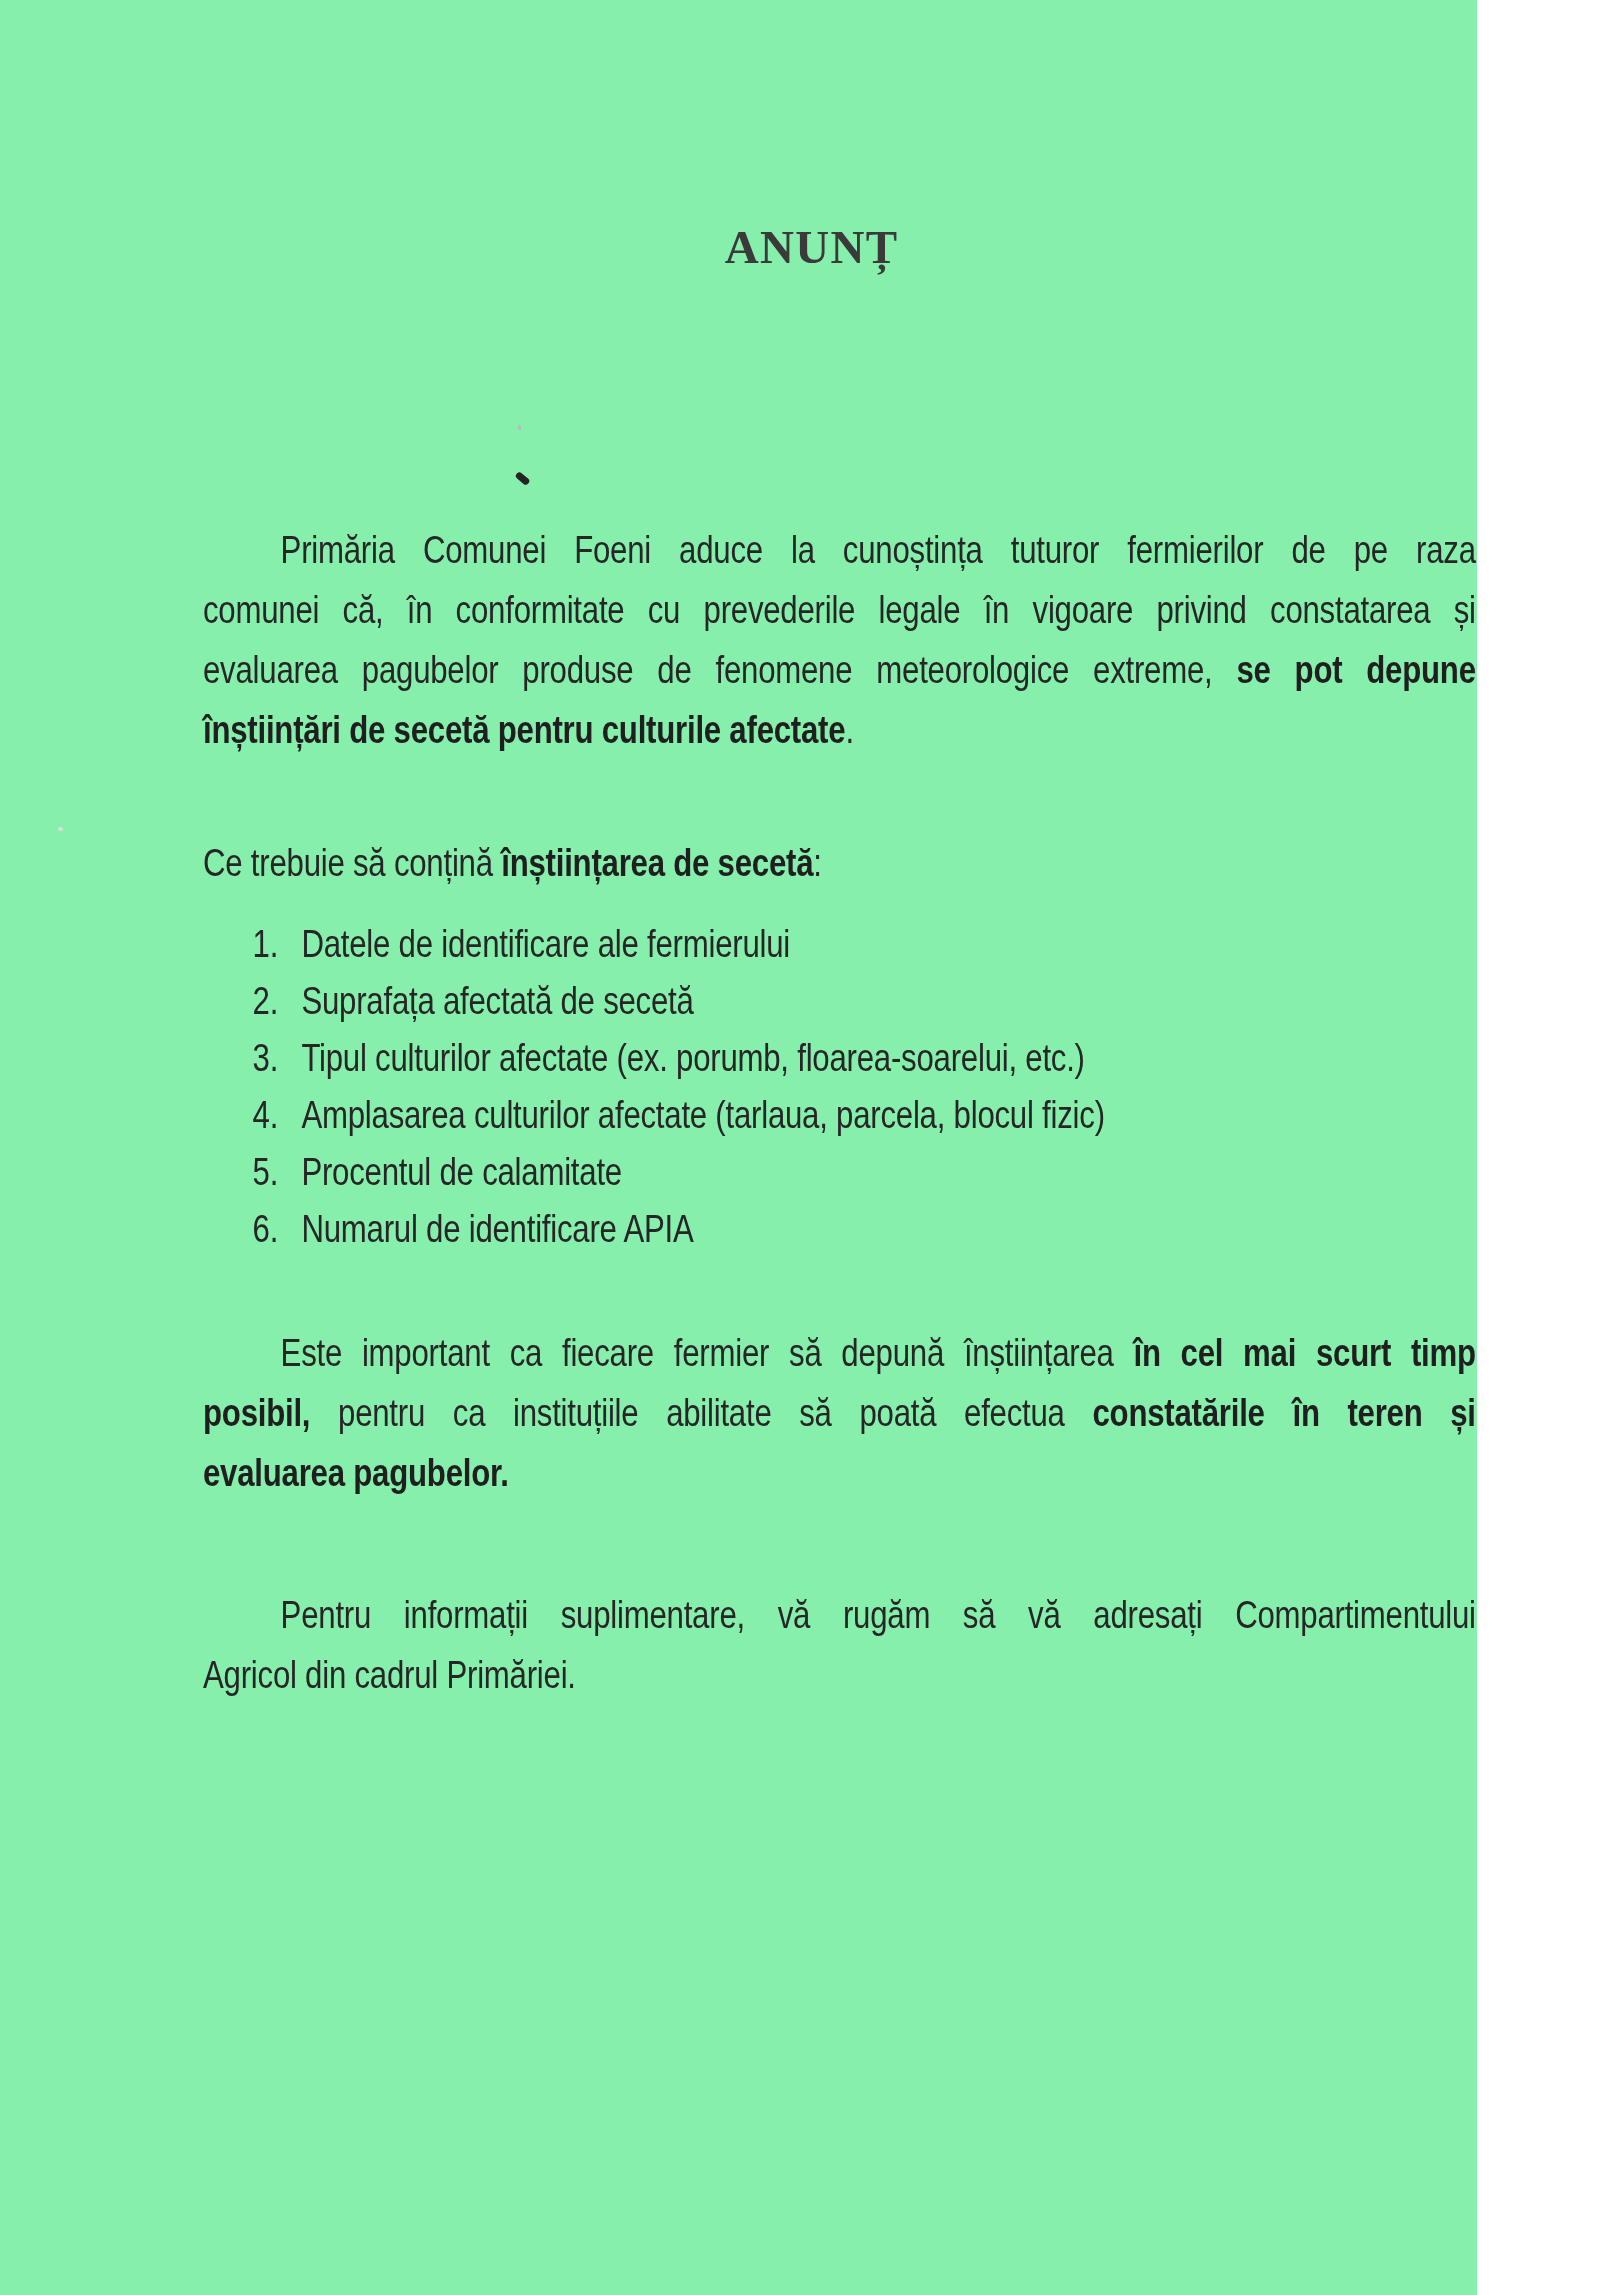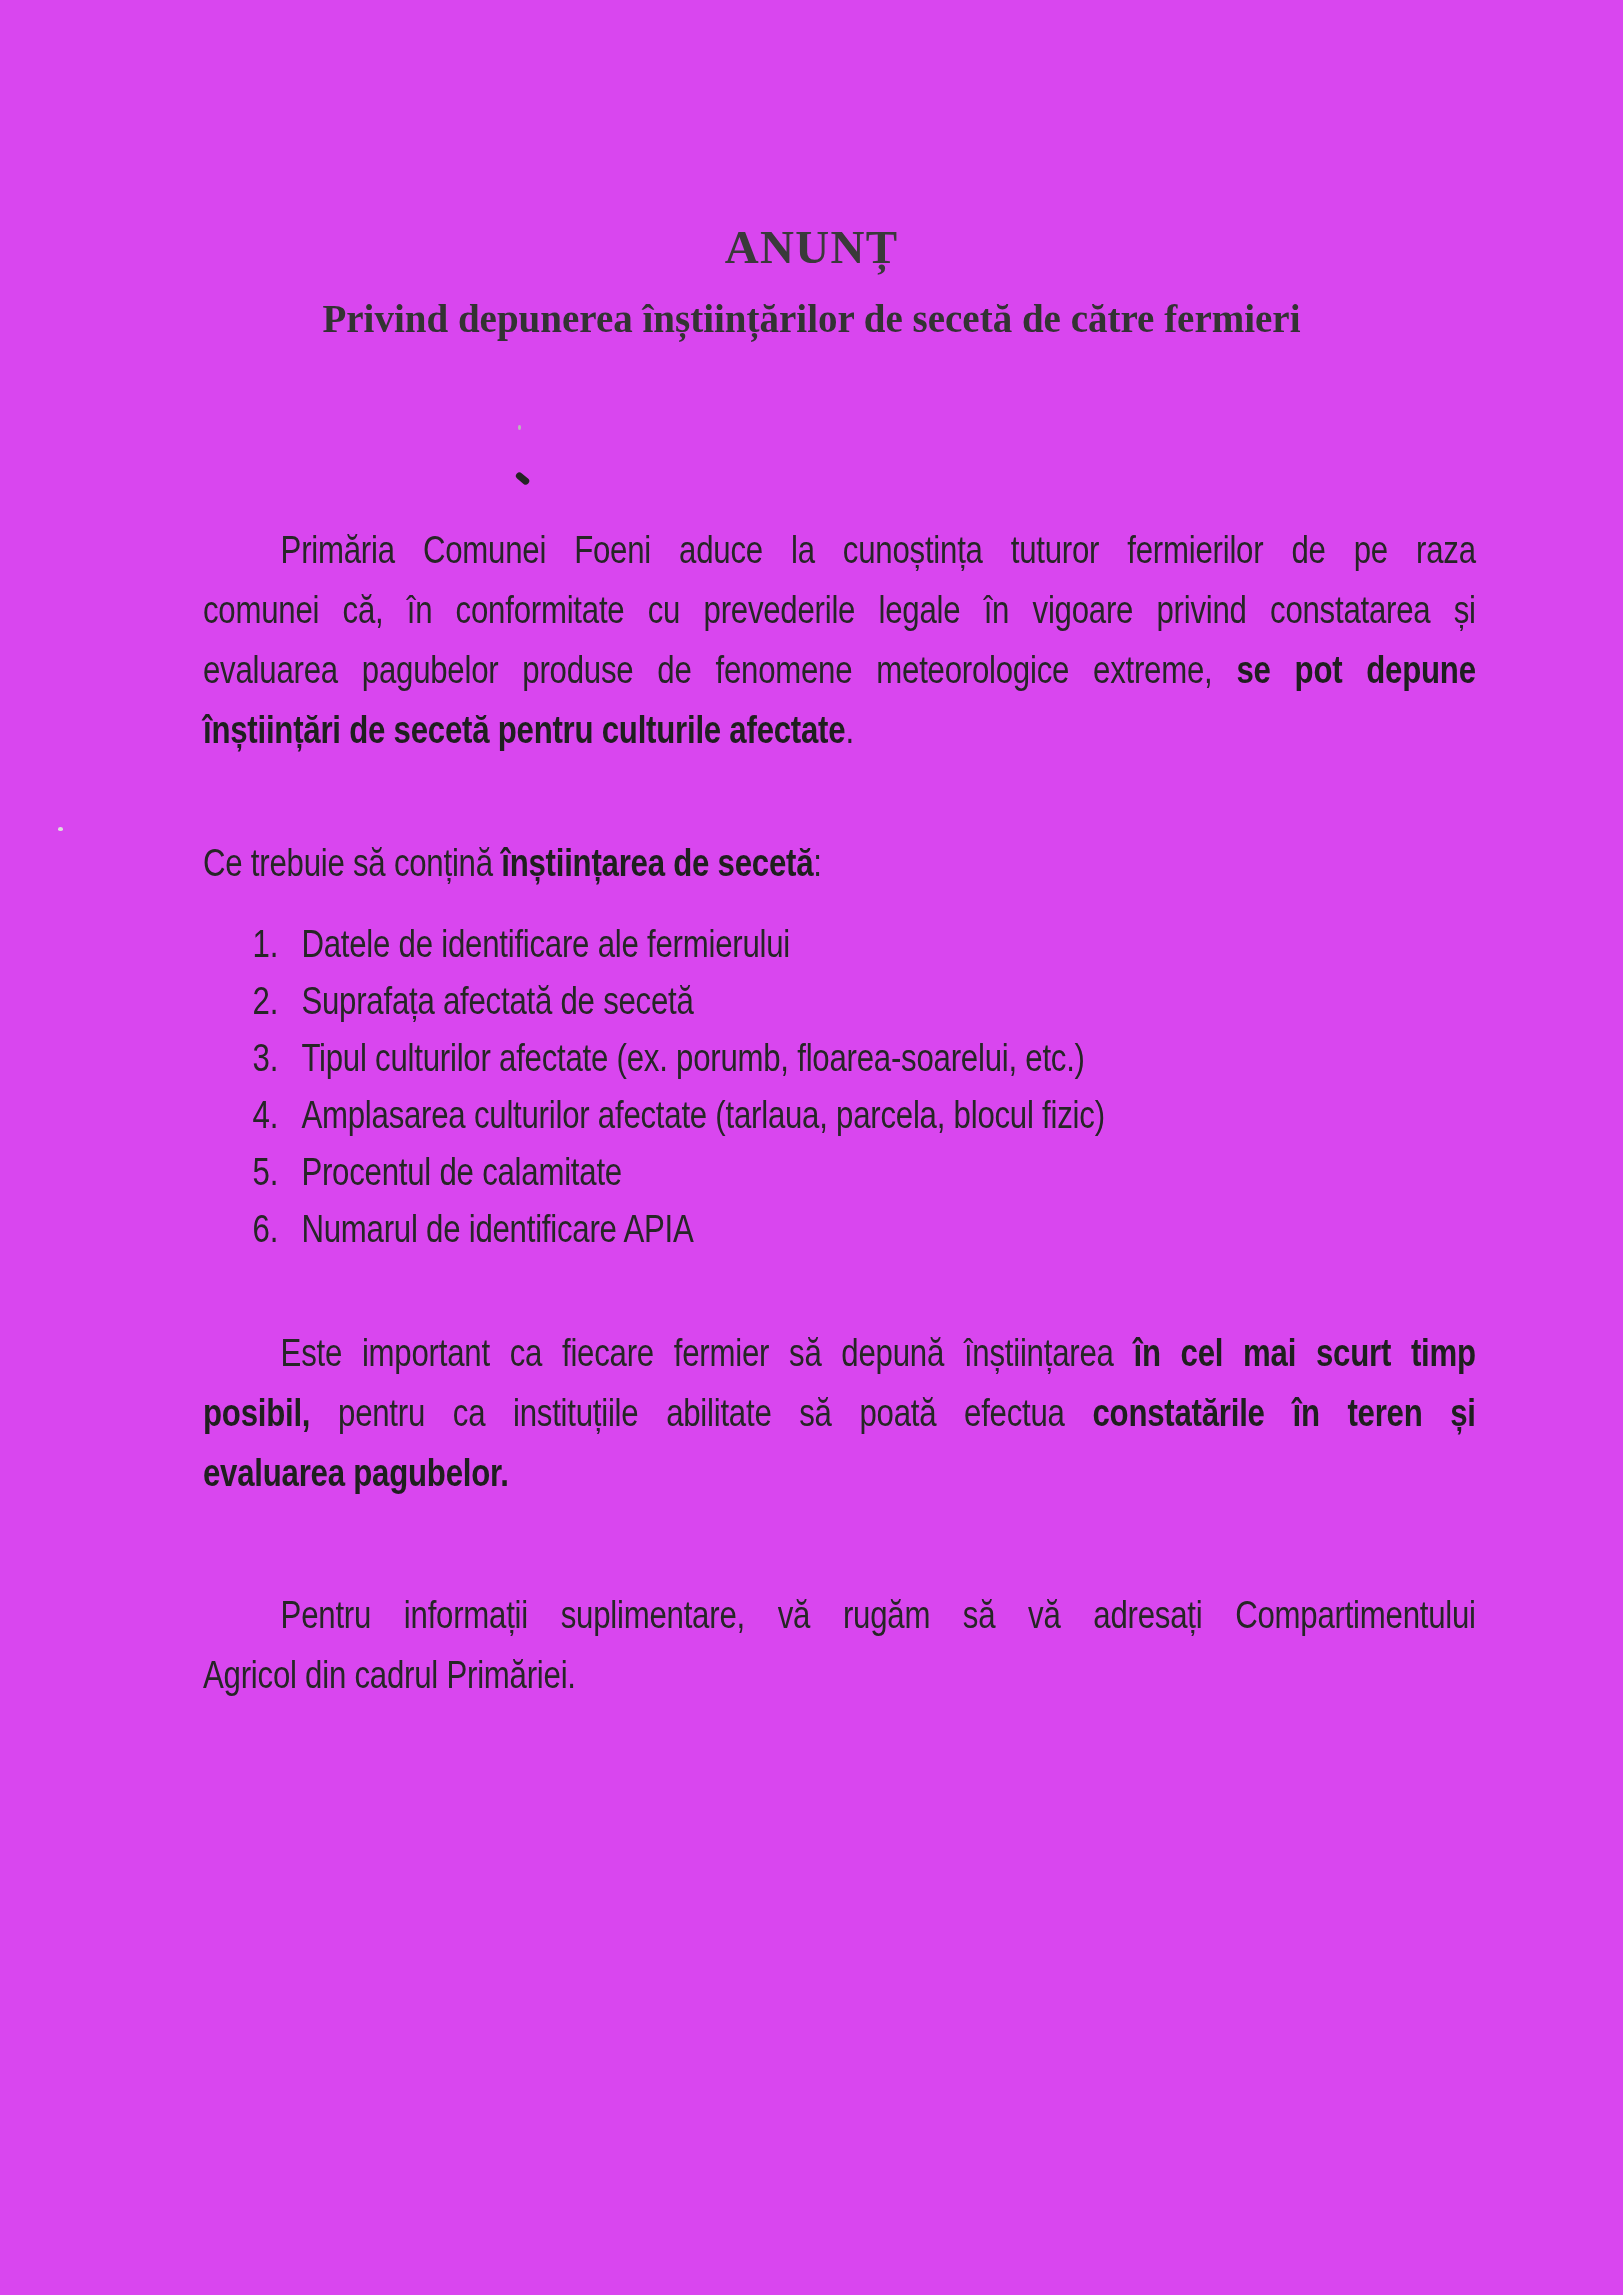--- a/index.html
+++ b/index.html
@@ -1,20 +1,20 @@
 <!DOCTYPE html>
 <html style="font-size:10.5px"><head>
 <meta charset="utf-8">
 <style>
   html, body { margin: 0; padding: 0; }
   .page {
     position: relative;
-    width: 1623px;
+    width: 1477px;
     height: 2295px;
-    background: #d946ef;
+    background: #86efac;
     overflow: hidden;
     font-family: "Liberation Sans", sans-serif;
     color: #262626;
   }
   .doc-title {
     position: absolute;
     top: 220px; left: 0;
     width: 1623px;
     text-align: center;
     font-family: "Liberation Serif", serif;
@@ -98,21 +98,20 @@
     border-radius: 50%;
   }
 </style>
 </head>
 <body>
 
 <div class="page">
 
   <h1 class="doc-title">ANUNȚ</h1>
 
-  <h2 class="doc-subtitle">Privind depunerea înștiințărilor de secetă de către fermieri</h2>
 
   <div class="artifact-dot"></div>
   <div class="artifact-mark"></div>
   <div class="artifact-speck"></div>
 
   <div class="block" id="intro-paragraph">
       <div class="line indent"><span>Primăria Comunei Foeni aduce la cunoștința tuturor fermierilor de pe raza</span></div>
       <div class="line"><span>comunei că, în conformitate cu prevederile legale în vigoare privind constatarea și</span></div>
       <div class="line"><span>evaluarea pagubelor produse de fenomene meteorologice extreme, </span><b>se pot depune</b></div>
       <div class="line last"><b>înștiințări de secetă pentru culturile afectate</b><span>.</span></div>

